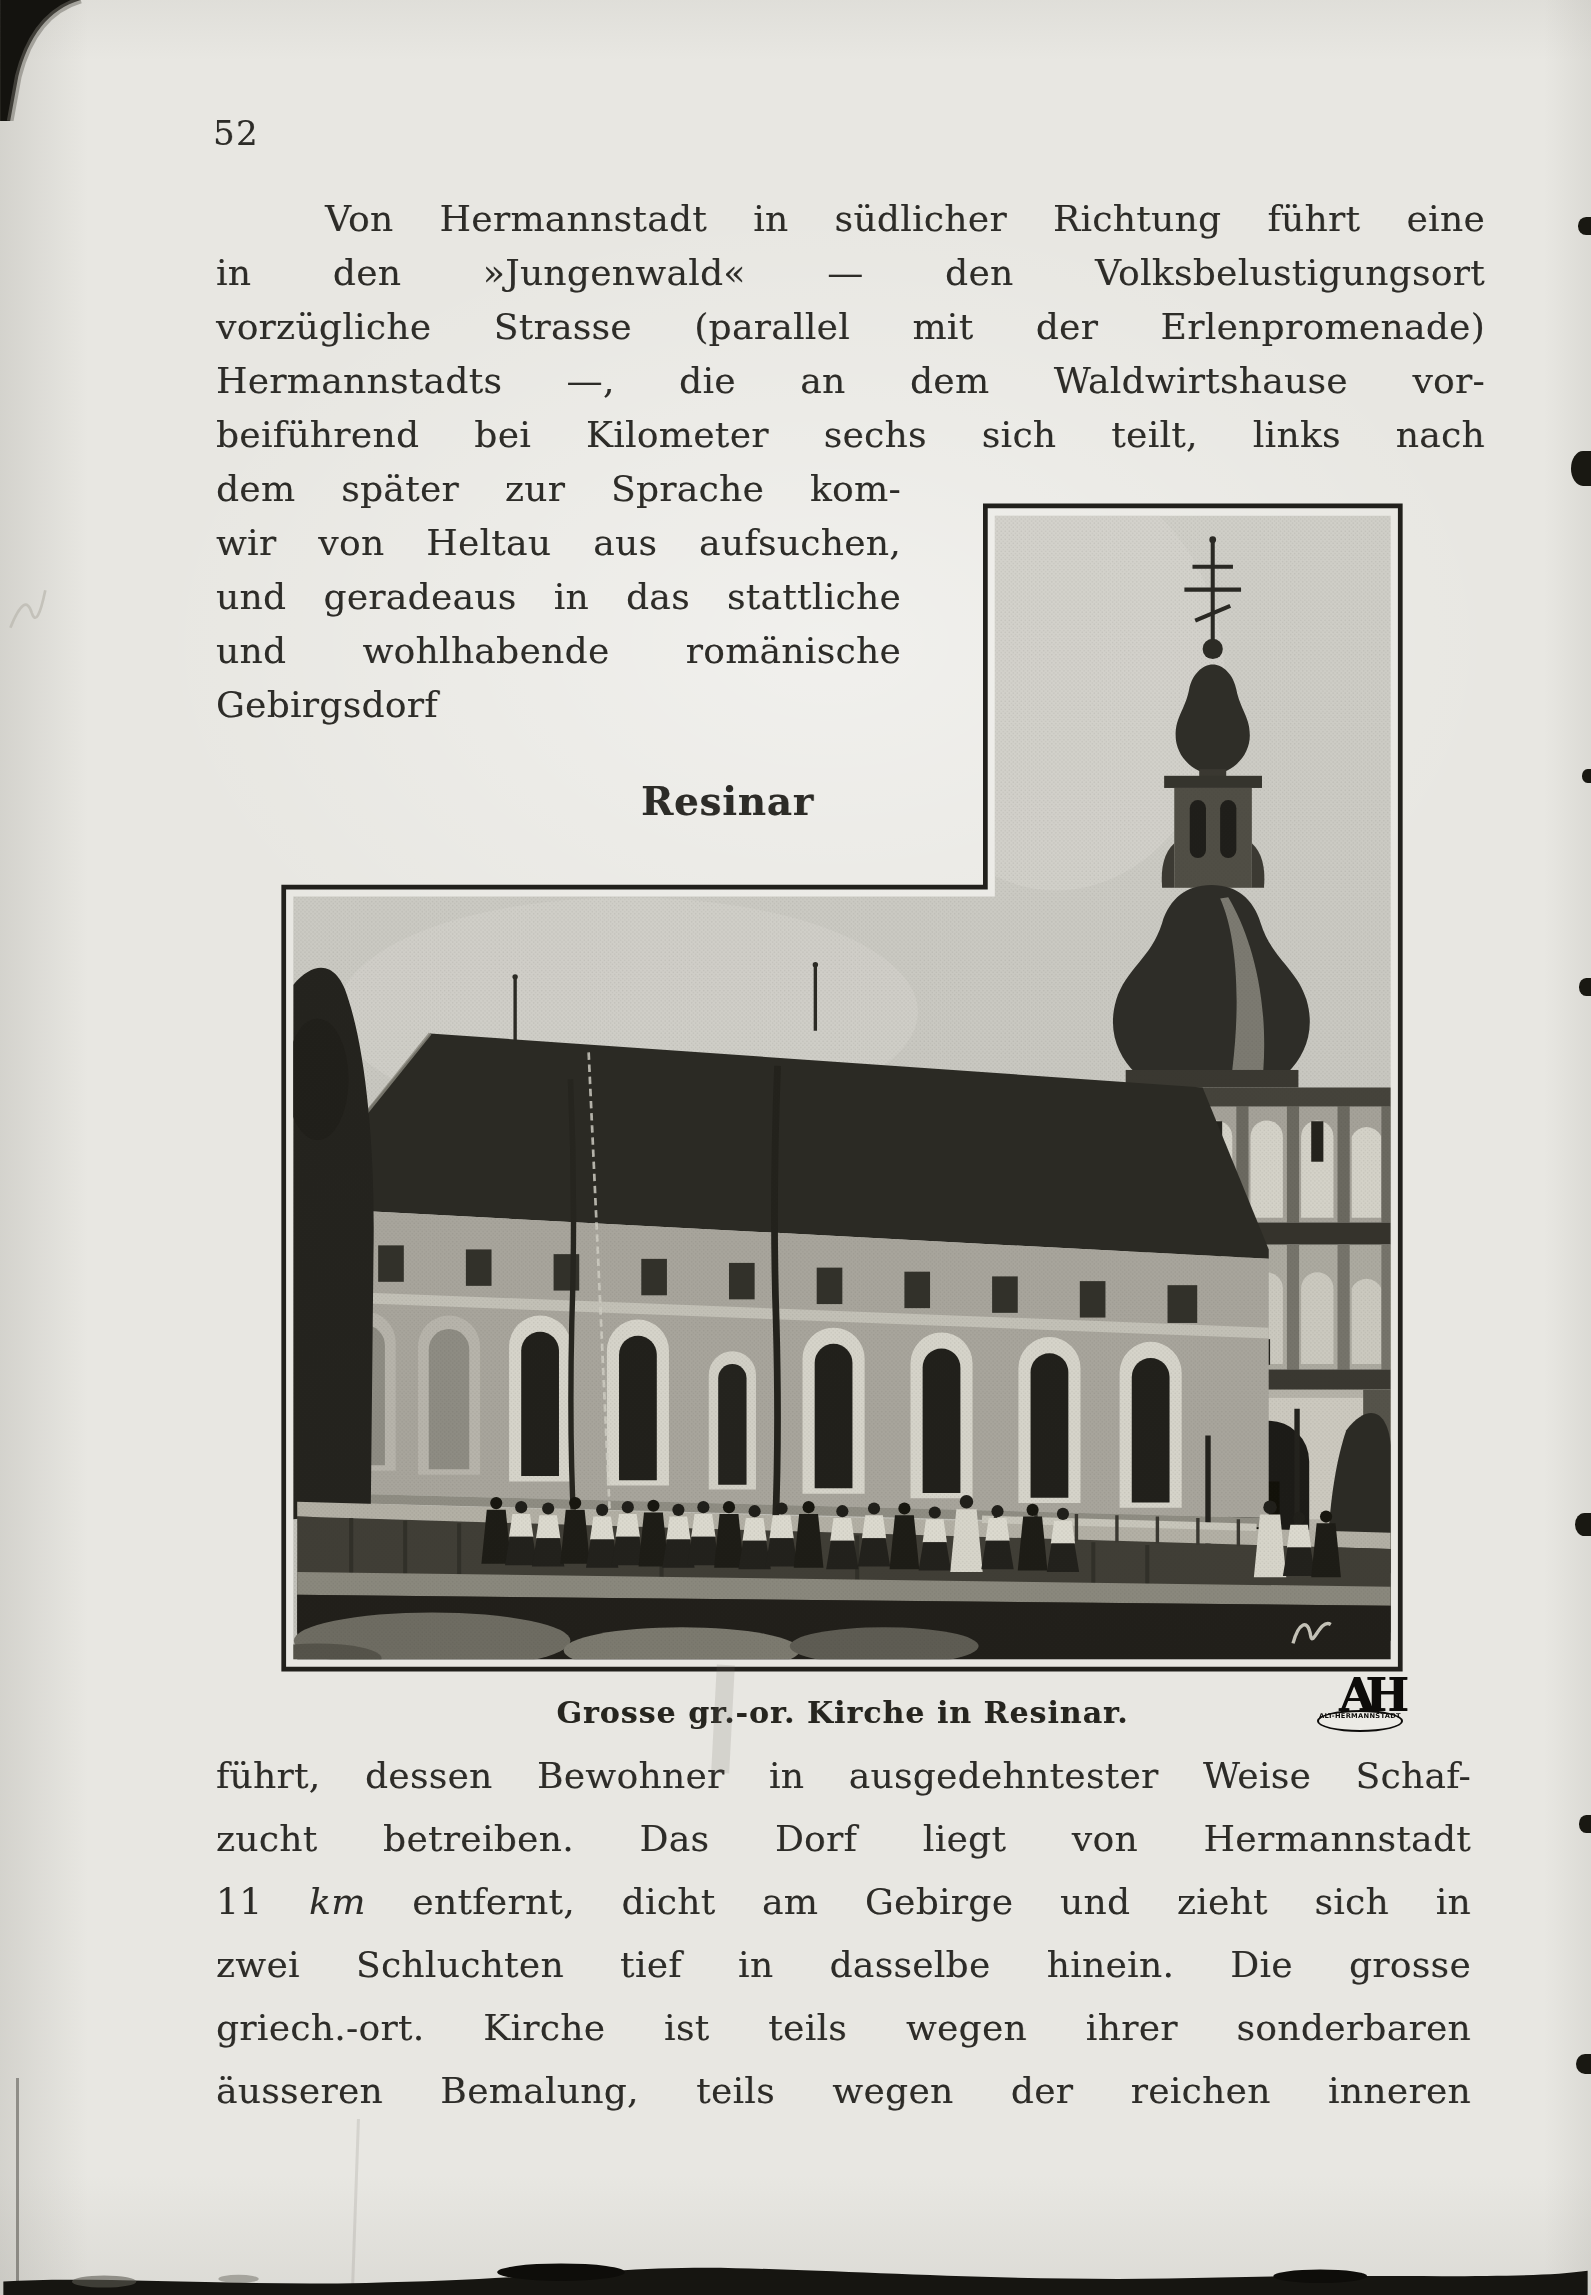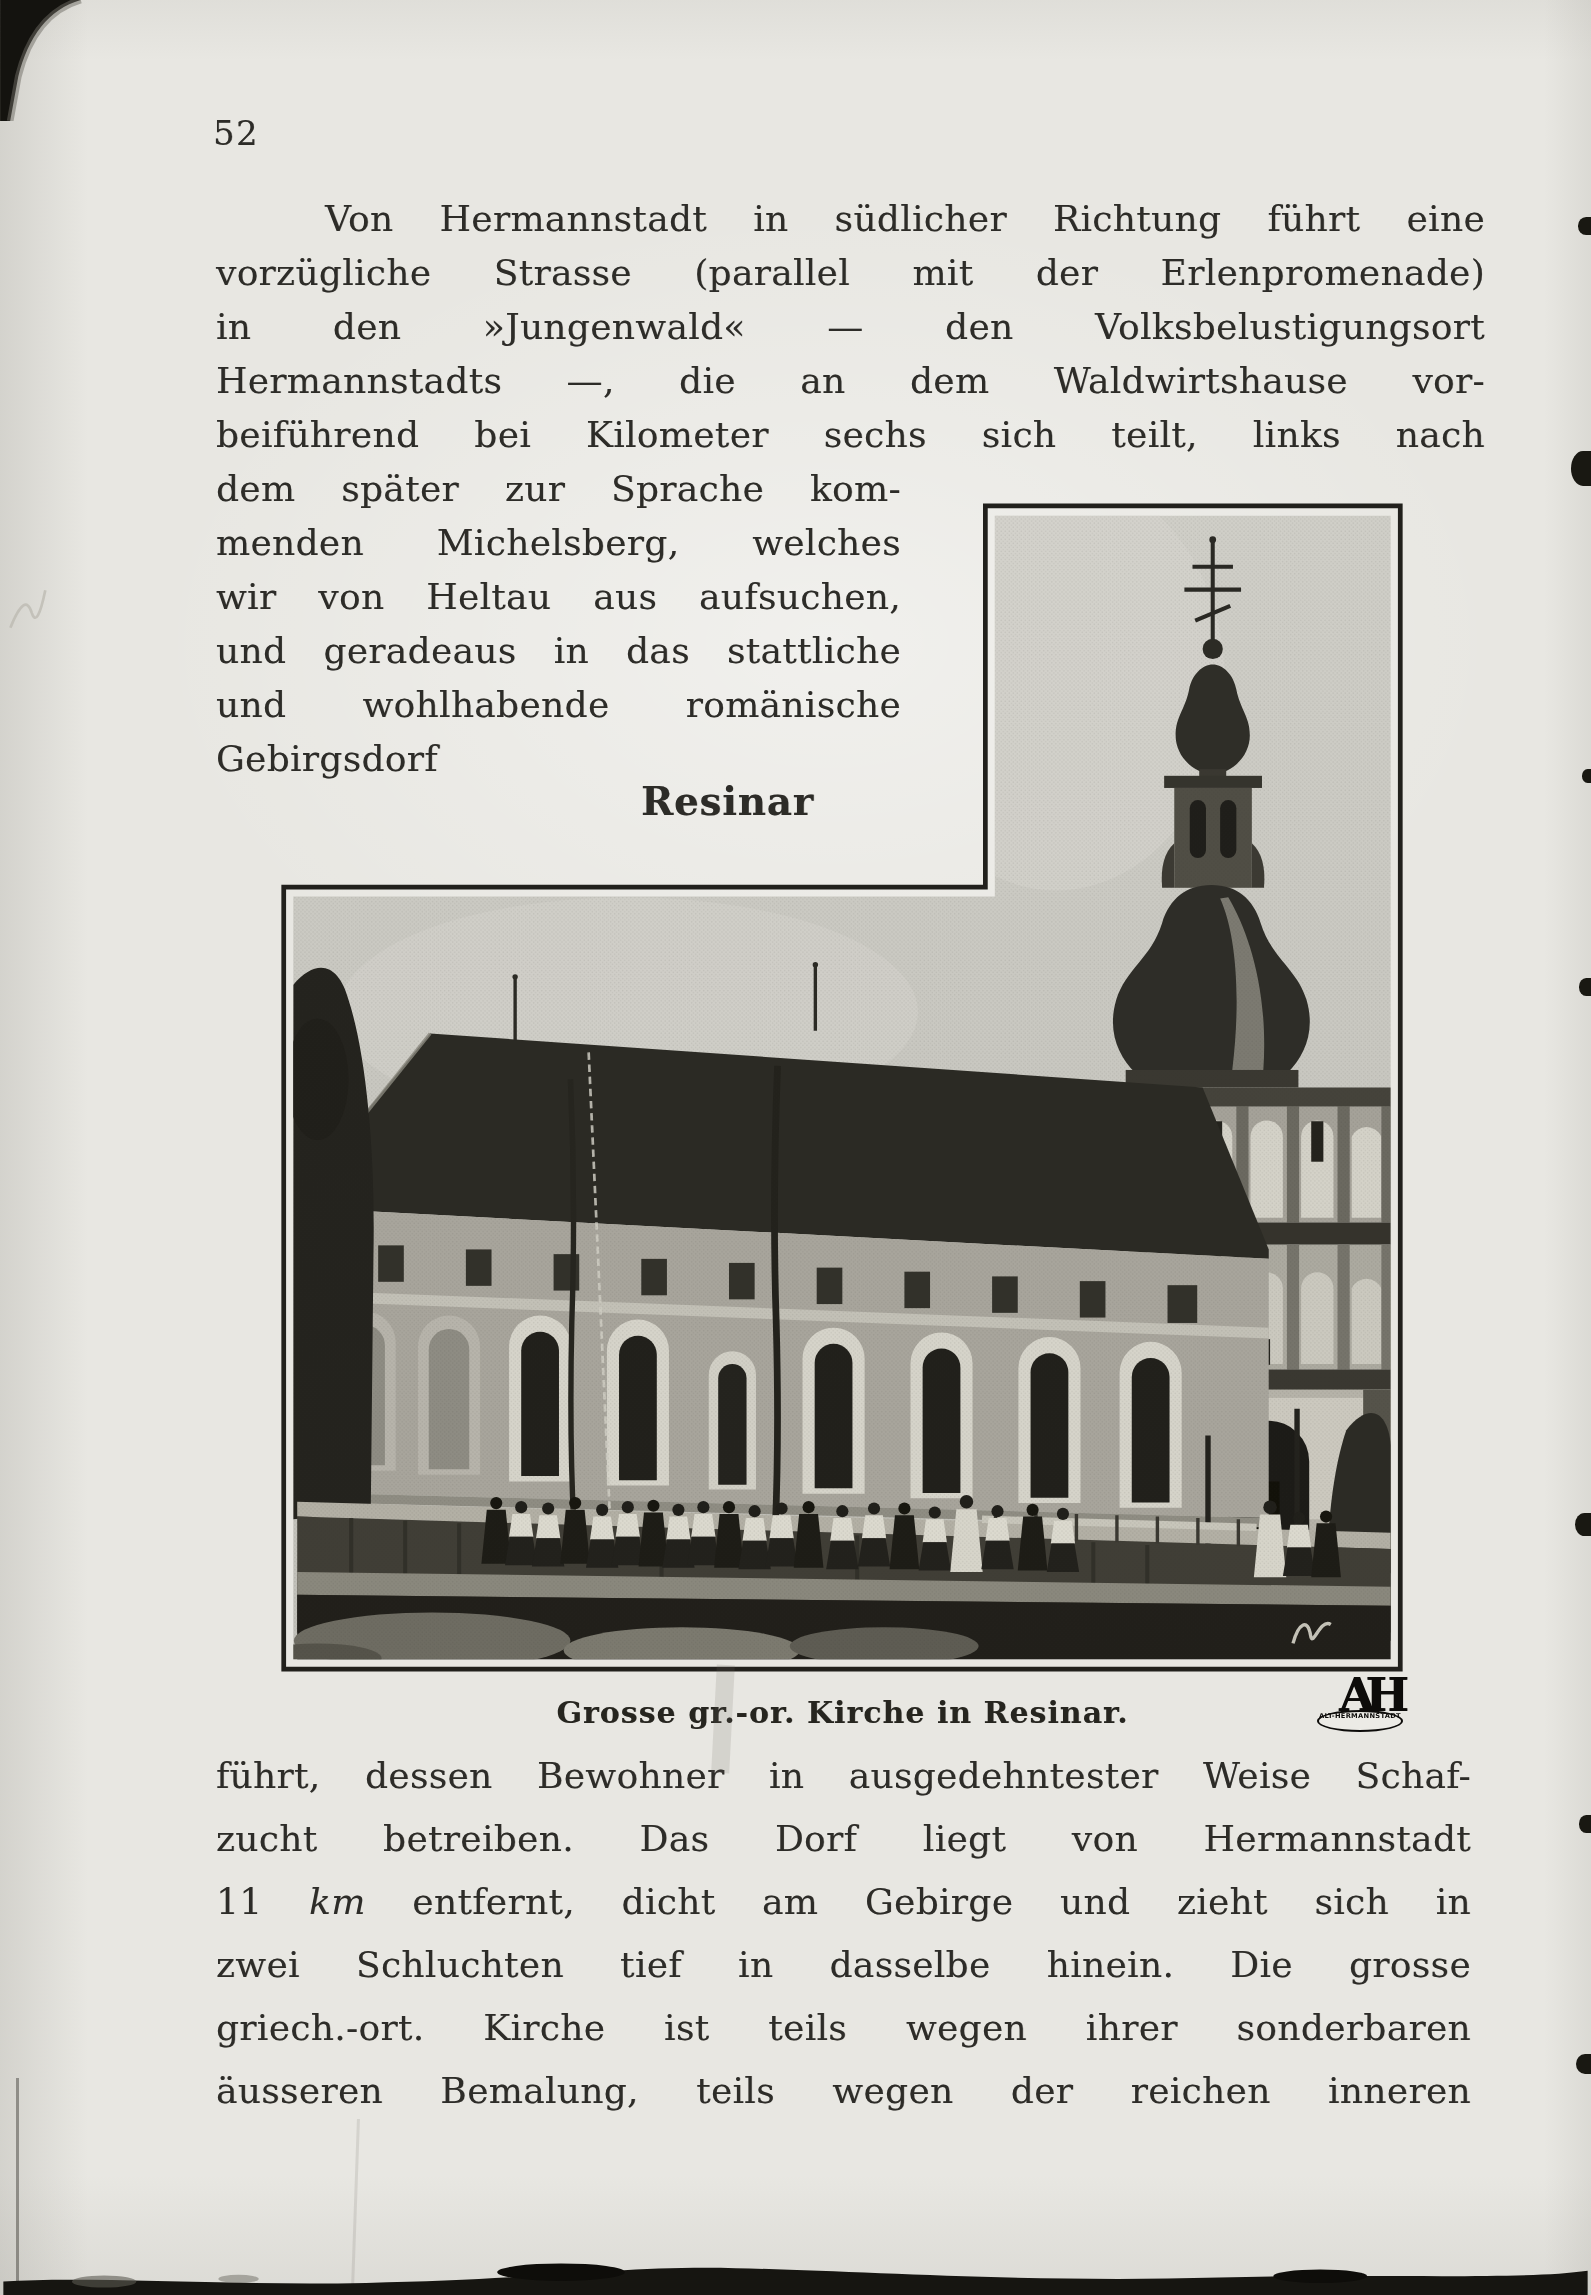--- a/index.html
+++ b/index.html
@@ -71,29 +71,28 @@
 </style>
 </head>
 <body>
 
 <div class="page">
 
   <div class="pagenum ink">52</div>
 
   <div class="textblock ink" style="top:192px;">
     <div class="tline indent">Von Hermannstadt in südlicher Richtung führt eine</div>
+    <div class="tline">in den »Jungenwald« — den Volksbelustigungsort</div>
     <div class="tline">vorzügliche Strasse (parallel mit der Erlenpromenade)</div>
-    <div class="tline">in den »Jungenwald« — den Volksbelustigungsort</div>
     <div class="tline">Hermannstadts —, die an dem Waldwirtshause vor-</div>
     <div class="tline">beiführend bei Kilometer sechs sich teilt, links nach</div>
   </div>
 
   <div class="colblock ink">
     <div class="tline">dem später zur Sprache kom-</div>
-    <div class="tline">menden Michelsberg, welches</div>
     <div class="tline">wir von Heltau aus aufsuchen,</div>
     <div class="tline">und geradeaus in das stattliche</div>
     <div class="tline">und wohlhabende romänische</div>
     <div class="tline noj">Gebirgsdorf</div>
   </div>
 
   <div class="heading ink">Resinar</div>
 
   <svg style="position:absolute;left:279px;top:501px;" width="1126" height="1173" viewBox="413 743 1669 1738">
     <defs>

